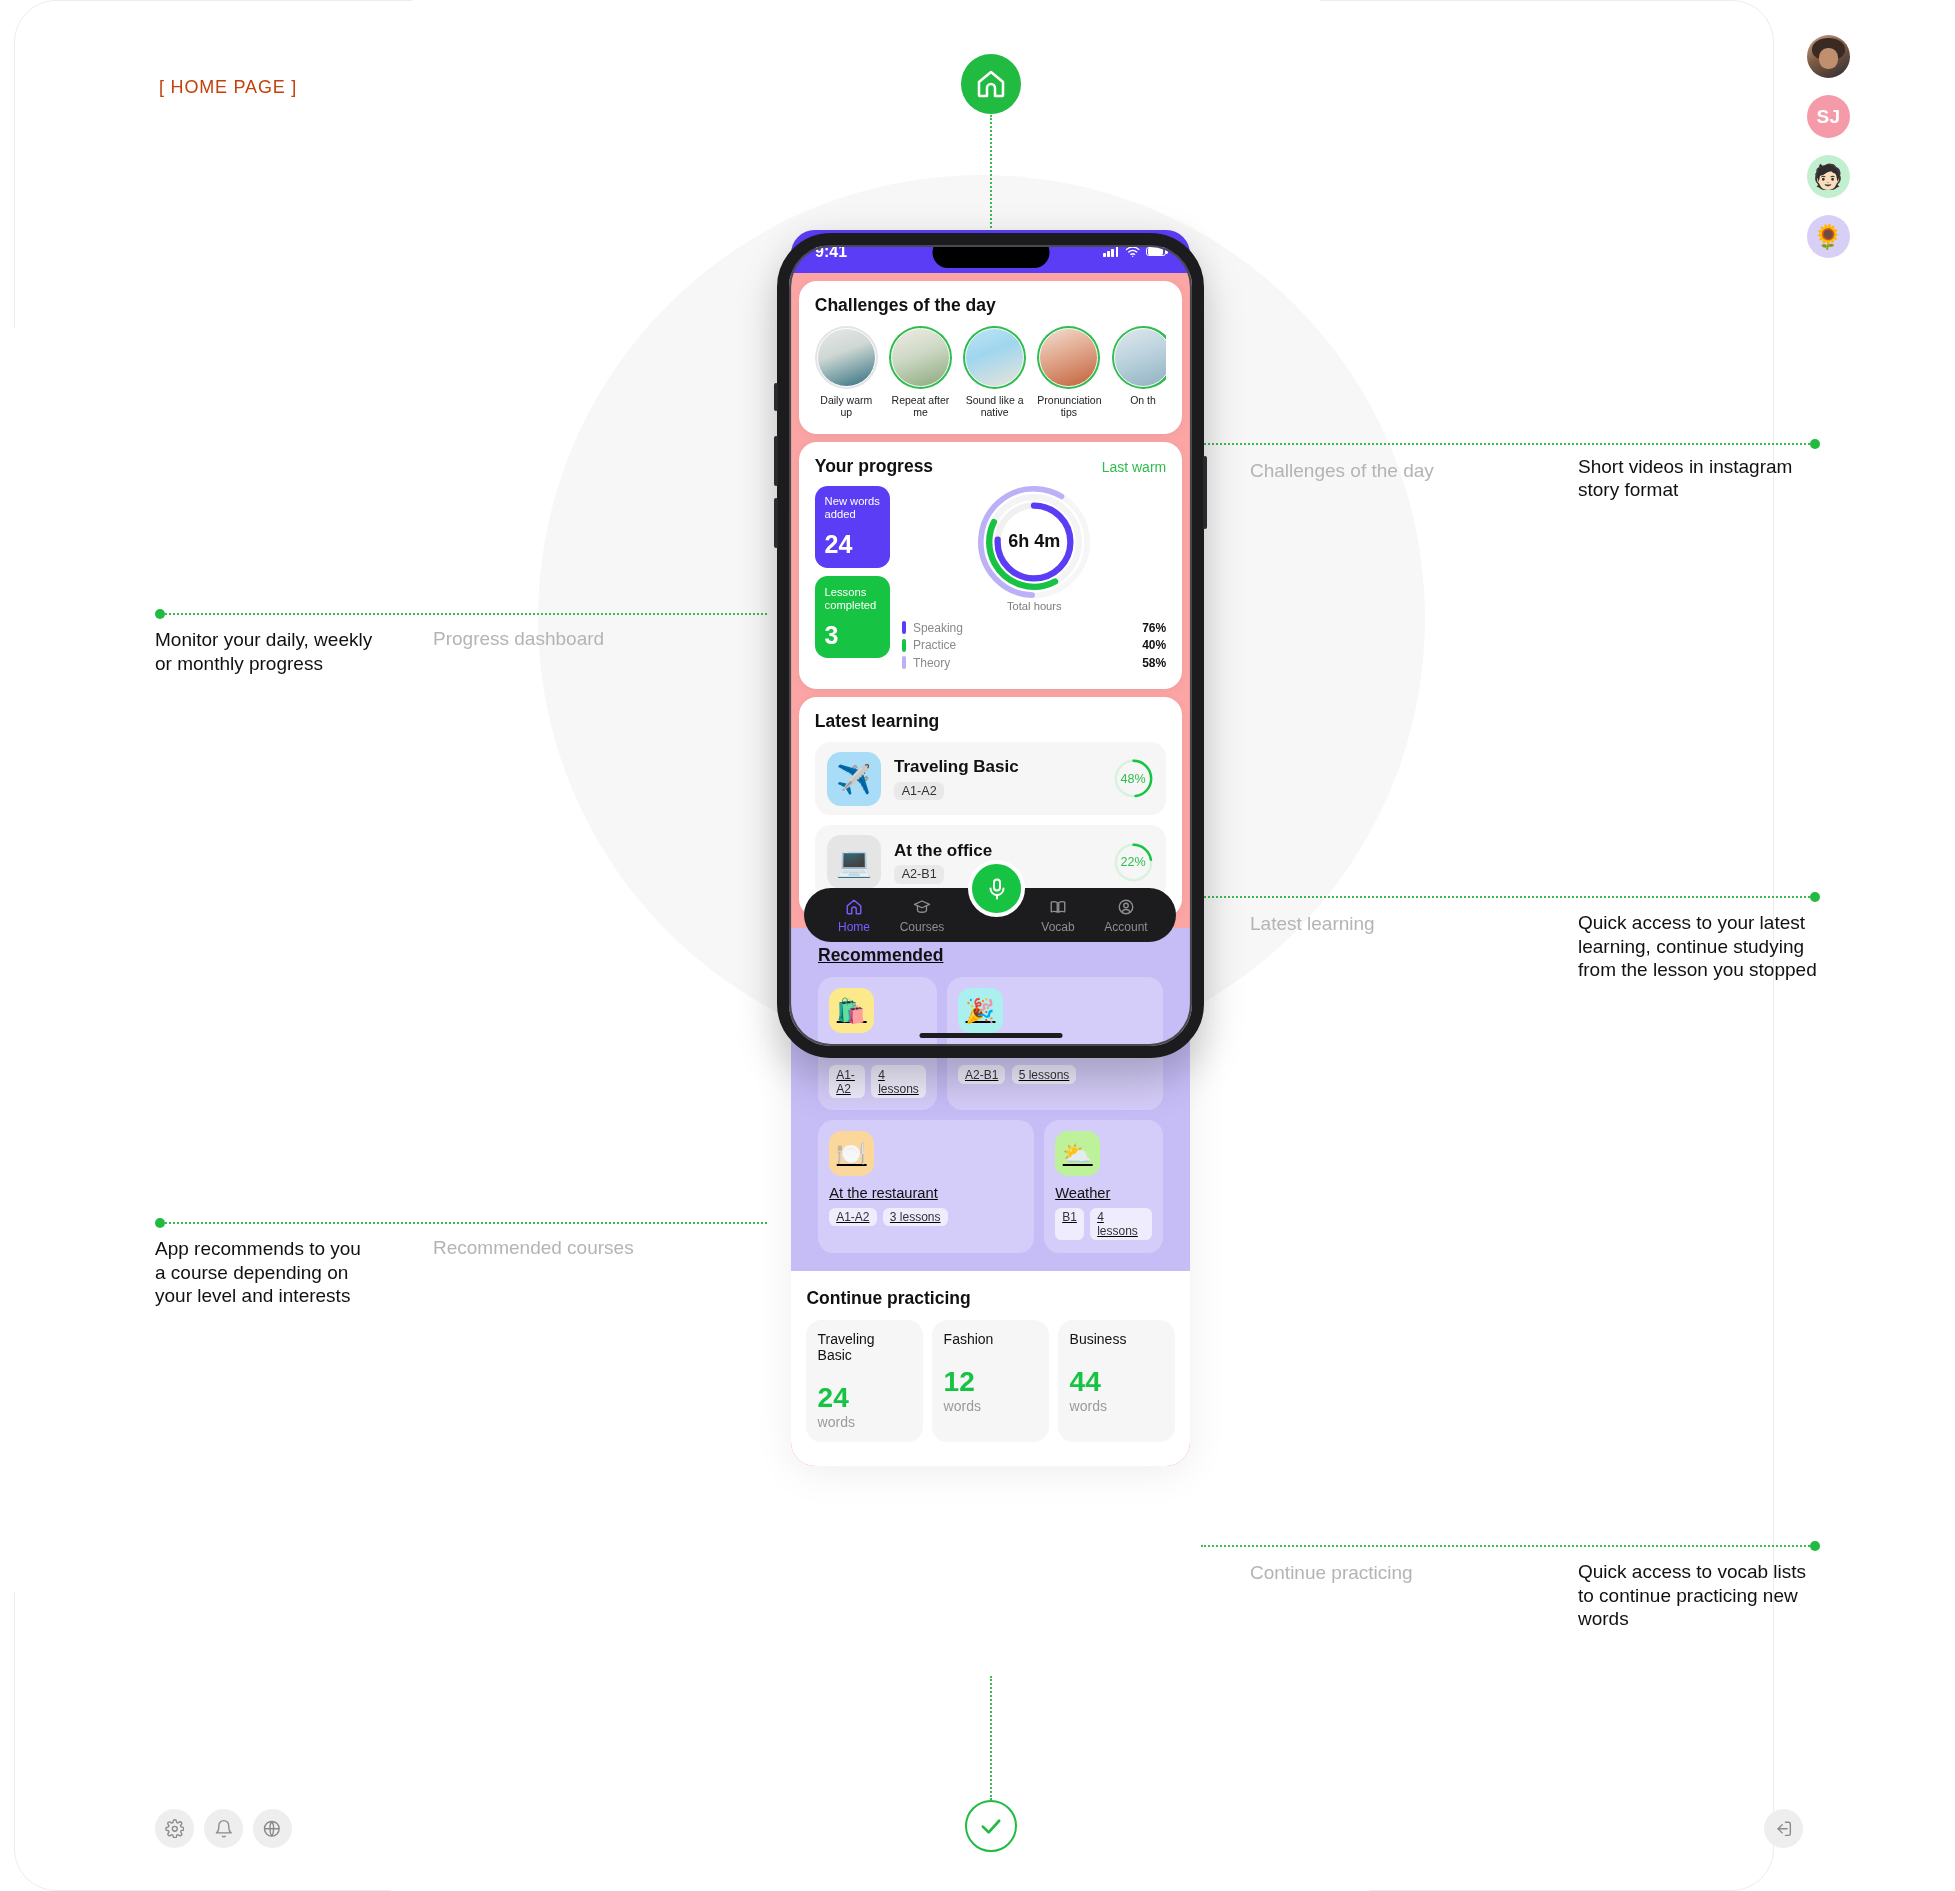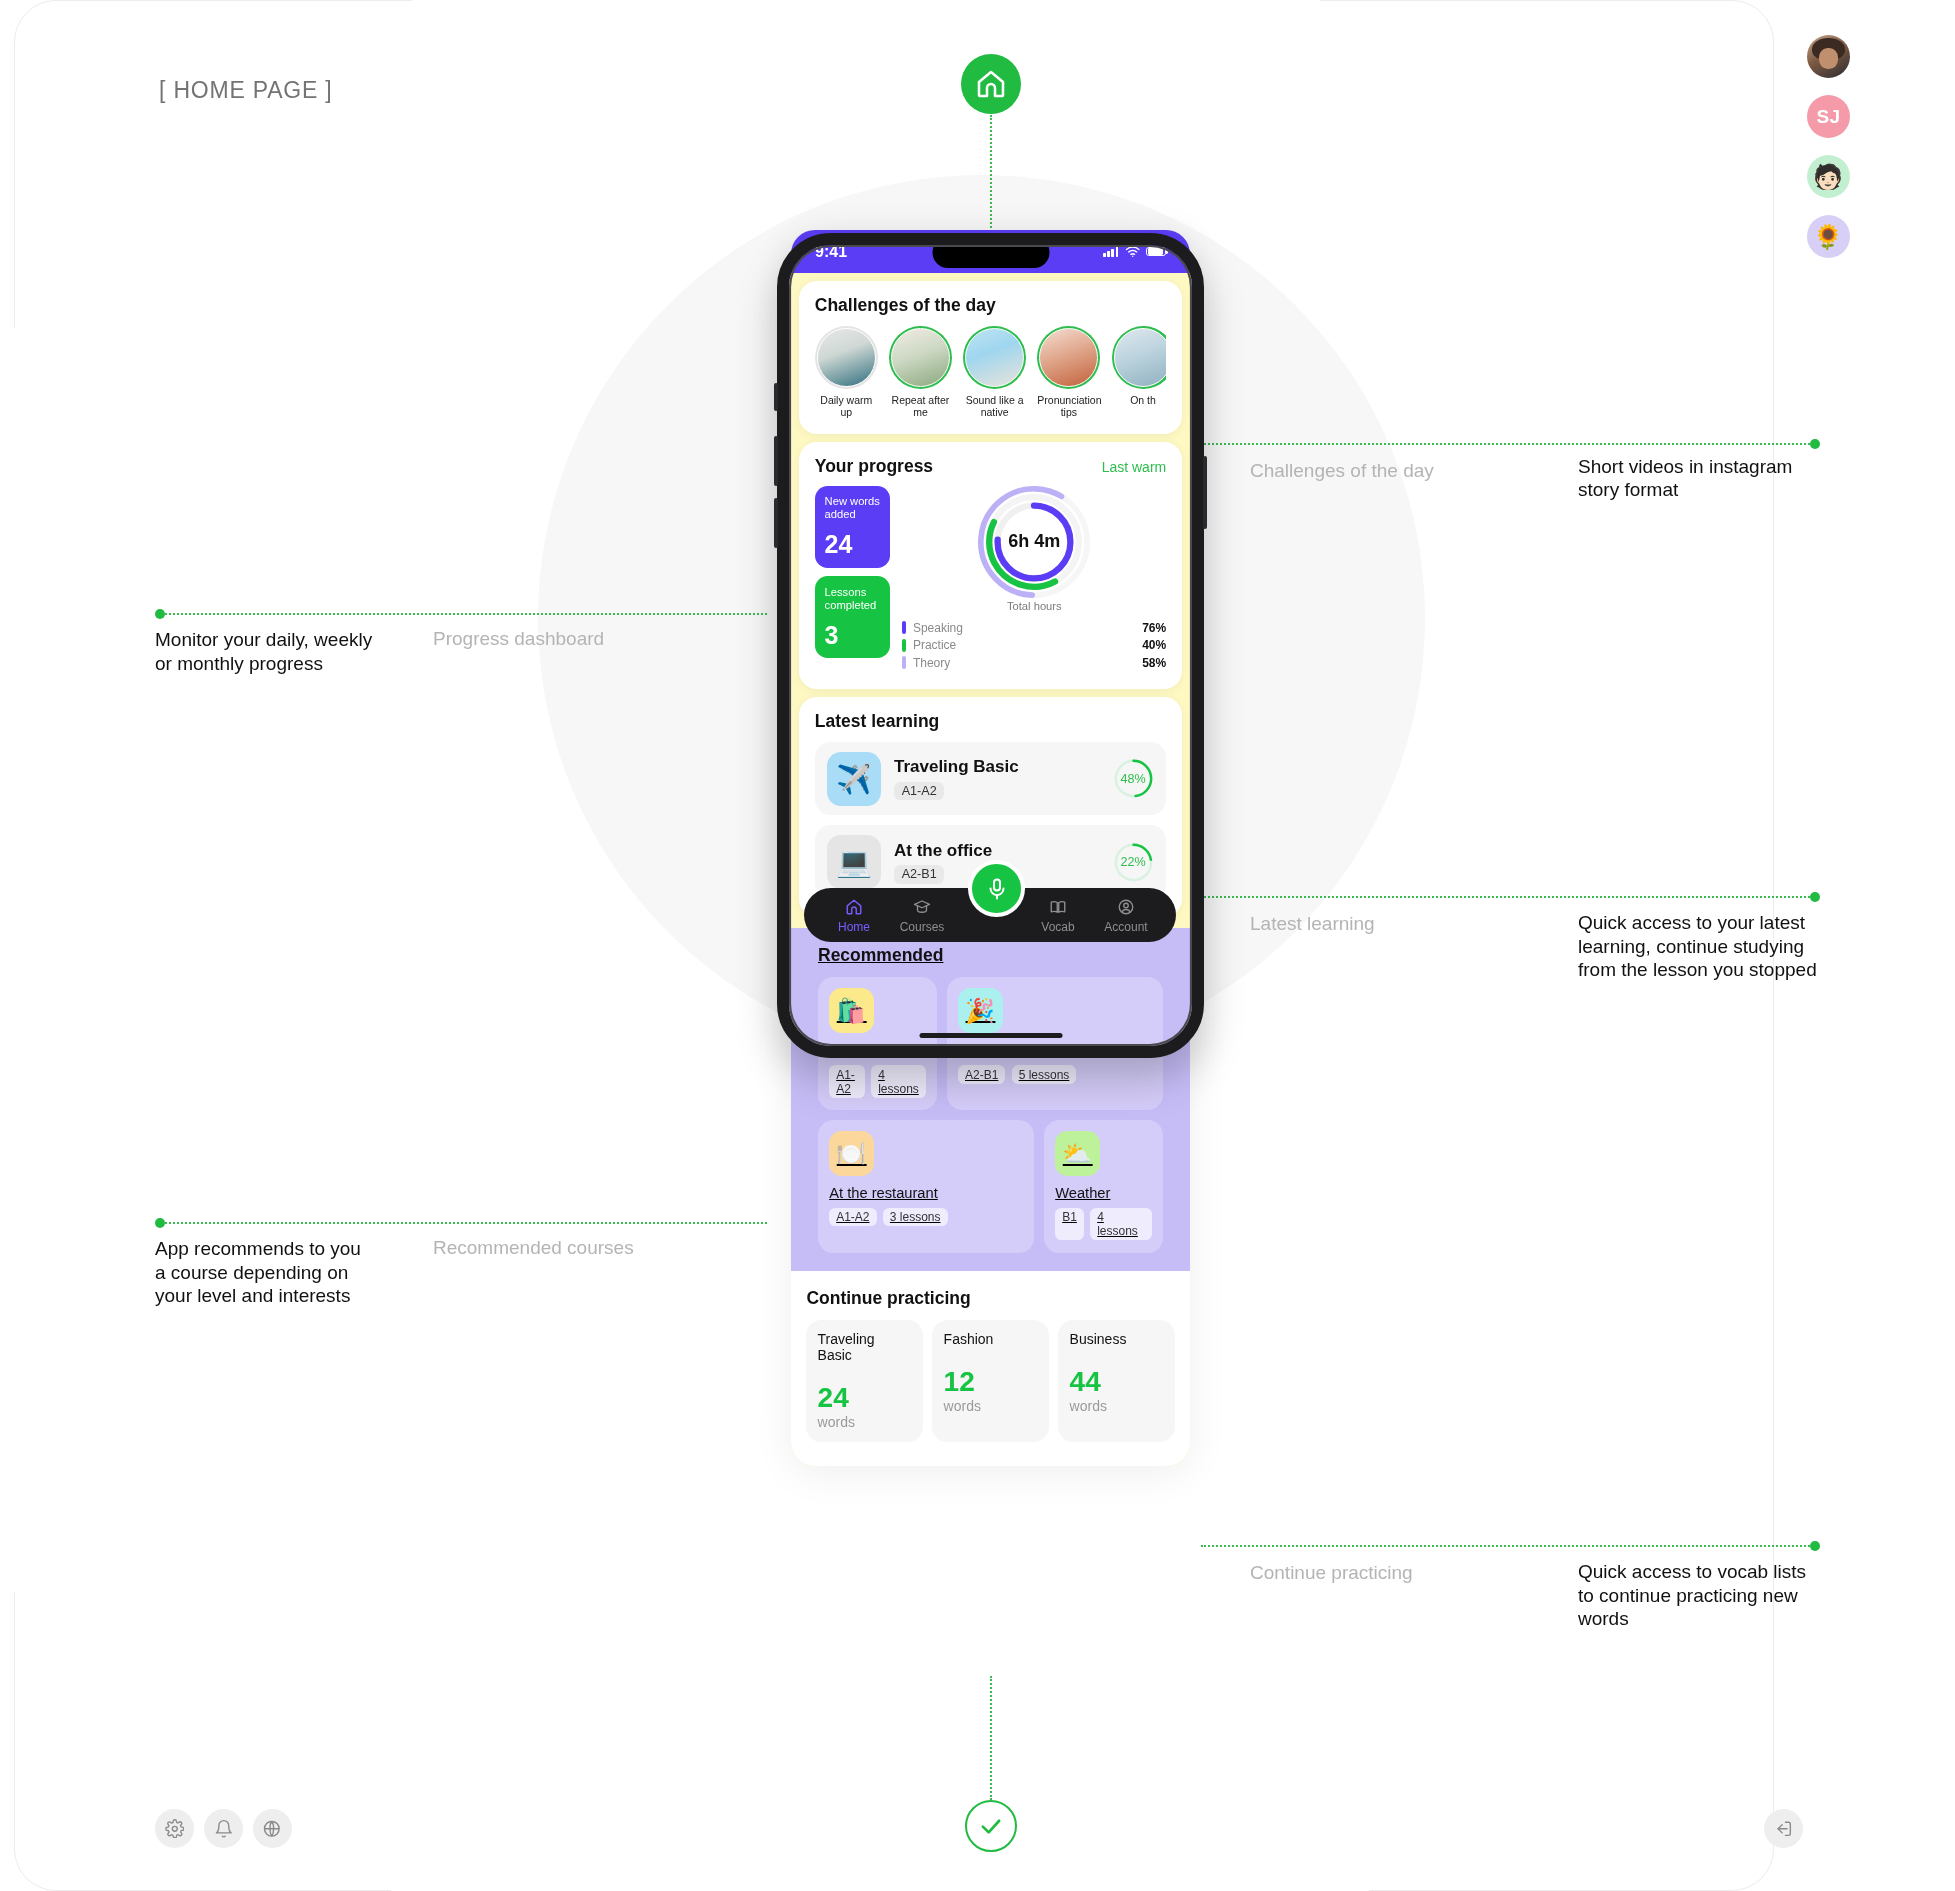--- a/index.html
+++ b/index.html
@@ -24,21 +24,21 @@
 
   
   .halo {
     position:absolute; left:538px; top:175px; width:887px; height:887px;
     border-radius:50%; background:#f7f7f7;
   }
 
   
   .page-label {
     position:absolute; left:159px; top:77px;
-    font-size:23px; color:#737373; letter-spacing:0.8px;
+    font-size:18px; color:#c2410c; letter-spacing:0.8px;
   }
 
   
   .avatar-stack { position:absolute; right:105px; top:35px; display:flex; flex-direction:column; gap:17px; }
   .av { width:43px; height:43px; border-radius:50%; display:flex; align-items:center;
         justify-content:center; font-size:19px; color:#fff; overflow:hidden; position:relative; }
   .av.photo { background:linear-gradient(150deg,#c9a88c 0%,#7d5a42 45%,#2b2a33 100%); }
   .av.photo::after{ content:""; position:absolute; left:12%; top:6%; width:76%; height:52%;
         border-radius:50% 50% 42% 42%; background:#3a2a22; }
   .av.photo::before{ content:""; position:absolute; left:28%; top:30%; width:44%; height:48%;
@@ -85,21 +85,21 @@
   
   .util-row { position:absolute; left:155px; top:1809px; display:flex; gap:9.8px; }
   .util {
     width:39px; height:39px; border-radius:50%; background:#eeeeee;
     display:flex; align-items:center; justify-content:center;
   }
   .util-right { position:absolute; right:152px; top:1809px; }
   
   .app-content {
     position:absolute; left:791px; top:230px; width:399px; z-index:2;
-    border-radius:24px; overflow:hidden; background:#fef9c3;
+    border-radius:24px; overflow:hidden; background:#fca5a5;
     box-shadow:0 5.6px 42px rgba(0,0,0,.07);
   }
 
   .status-bar {
     height:43px; background:#5b3df5; display:flex; align-items:center;
     justify-content:space-between; padding:0 24px; color:#fff;
     font-size:16px; font-weight:600; position:relative;
   }
   .notch {
     position:absolute; left:50%; transform:translateX(-50%); top:7px;

